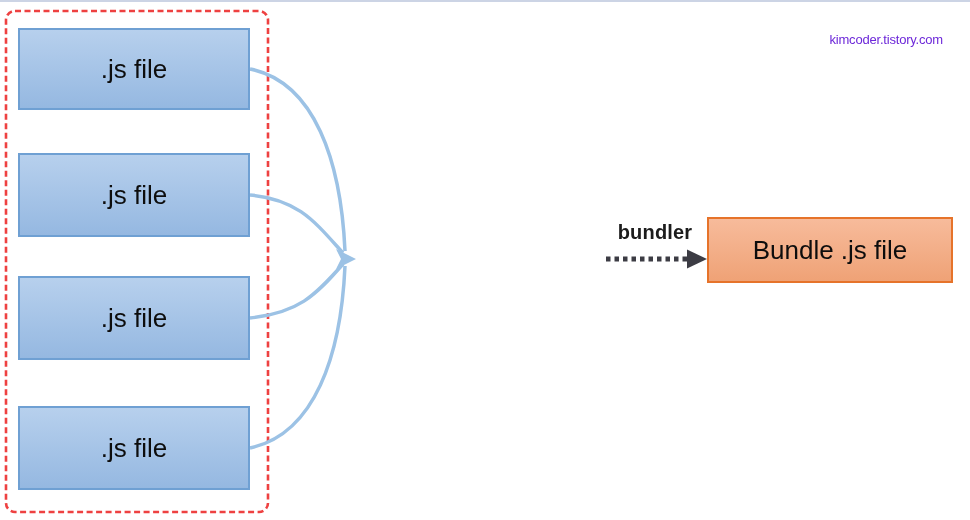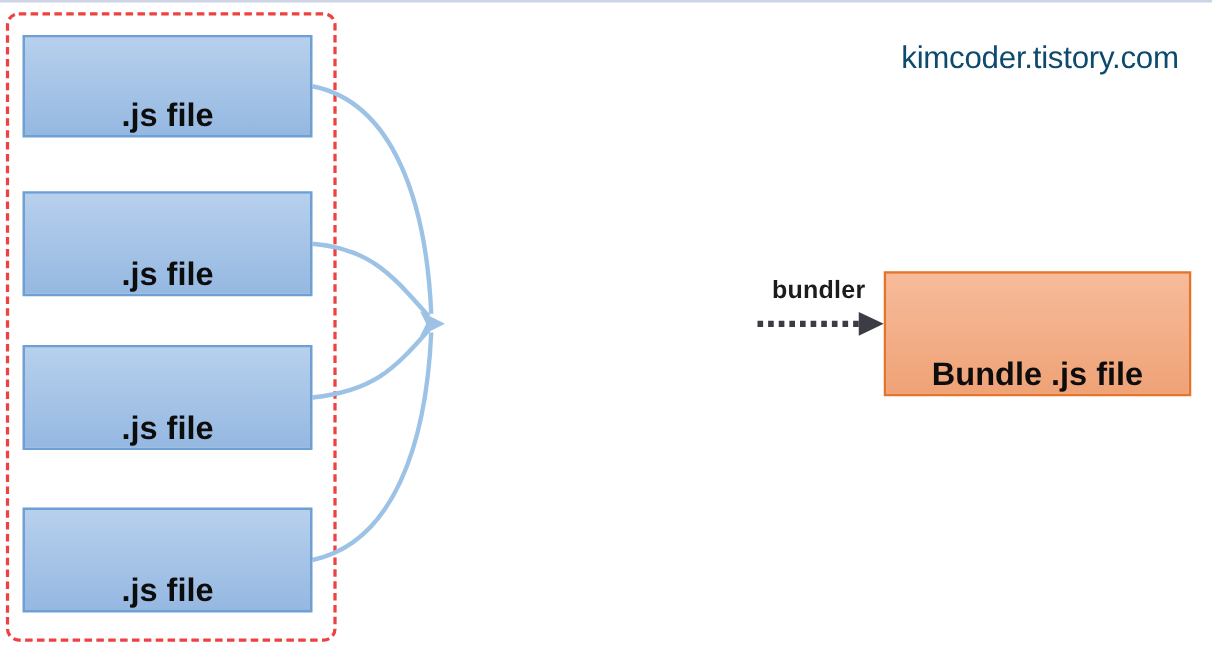--- a/index.html
+++ b/index.html
@@ -18,23 +18,23 @@
     background: #ccd4e5;
   }
   .overlay-svg {
     position: absolute;
     left: 0; top: 0;
     width: 970px; height: 520px;
   }
   .box {
     position: absolute;
     display: flex;
-    align-items: flex-end;
+    align-items: center;
     justify-content: center;
-    font-weight: bold;
+    font-weight: normal;
     color: #0d0d0d;
     box-sizing: border-box;
     white-space: nowrap;
   }
   .js-box {
     left: 18px;
     width: 232px;
     height: 84px;
     font-size: 26px;
     background: linear-gradient(180deg, var(--source-fill-top, #b7d0ed), var(--source-fill-bottom, #95b8e1));
@@ -42,41 +42,41 @@
   }
   .entry-box {
     left: 356px; top: 217px;
     width: 246px; height: 85px;
     font-size: 27px;
     background: linear-gradient(180deg, var(--entry-fill-top, #a9b6dc), var(--entry-fill-bottom, #8193c8));
     border: 2px solid var(--entry-border, #4a6fbe);
   }
   .bundle-box {
     left: 707px; top: 217px;
-    width: 246px; height: 100px;
+    width: 246px; height: 66px;
     font-size: 26px;
     background: linear-gradient(180deg, var(--bundle-fill-top, #f7bb9b), var(--bundle-fill-bottom, #efa276));
     border: 2px solid var(--bundle-border, #e6732a);
   }
   .bundler-label {
     position: absolute;
     left: 604px; top: 221px;
     width: 102px;
     text-align: center;
     font-size: 20px;
     font-weight: bold;
     color: #1c1c1c;
     letter-spacing: 0.2px;
   }
   .watermark {
     position: absolute;
     right: 27px; top: 32px;
-    font-size: 25px;
+    font-size: 13px;
     font-weight: normal;
-    color: #0c4a6e;
+    color: #6d28d9;
     letter-spacing: -0.2px;
   }
 </style>
 </head>
 <body>
 
 <div class="stage">
 
   <div class="top-edge"></div>
 

